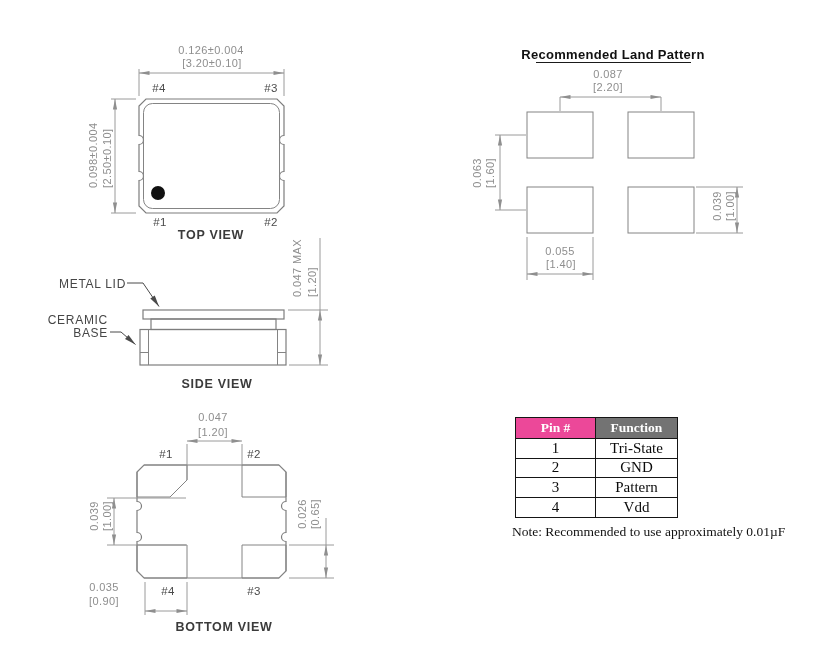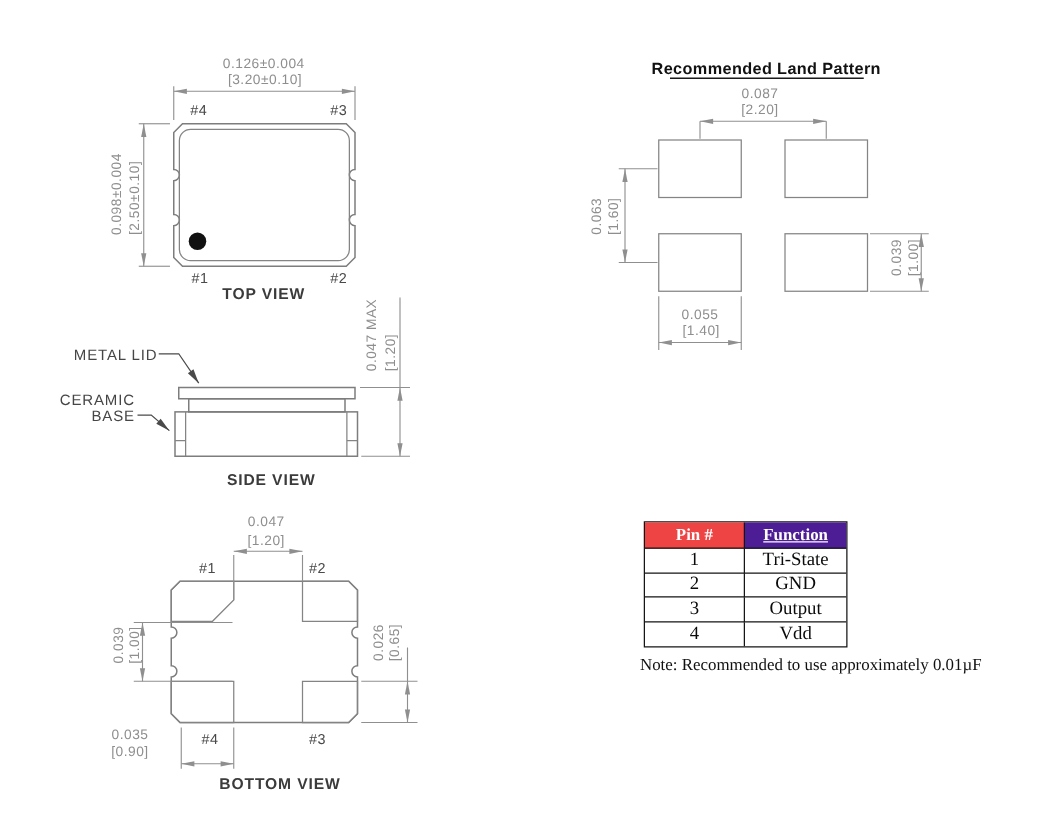--- a/index.html
+++ b/index.html
@@ -169,28 +169,28 @@
     <text class="dimtxt" x="494" y="173" text-anchor="middle" transform="rotate(-90 494 173)">[1.60]</text>
     <text class="dimtxt" x="721" y="206" text-anchor="middle" transform="rotate(-90 721 206)">0.039</text>
     <text class="dimtxt" x="734" y="206" text-anchor="middle" transform="rotate(-90 734 206)">[1.00]</text>
     <text class="dimtxt" x="560" y="255" text-anchor="middle">0.055</text>
     <text class="dimtxt" x="561" y="268" text-anchor="middle">[1.40]</text>
   </g>
 </svg>
 
 
 <div class="pintable">
-  <div class="pt-cell pt-h" style="background: #ef4444; color: rgb(255, 255, 255);">Pin #</div>
-  <div class="pt-cell pt-h" style="background: #4c1d95; color: rgb(255, 255, 255); text-decoration: underline;">Function</div>
+  <div class="pt-cell pt-h" style="background: #ec4899; color: rgb(255, 255, 255);">Pin #</div>
+  <div class="pt-cell pt-h" style="background: #737373; color: rgb(255, 255, 255);">Function</div>
   <div class="pt-cell">1</div>
   <div class="pt-cell">Tri-State</div>
   <div class="pt-cell">2</div>
   <div class="pt-cell">GND</div>
   <div class="pt-cell">3</div>
-  <div class="pt-cell">Output</div>
+  <div class="pt-cell">Pattern</div>
   <div class="pt-cell last">4</div>
   <div class="pt-cell last">Vdd</div>
 </div>
 
 
 <div class="note">
   <div>Note: Recommended to use approximately 0.01µF</div>
 </div>
 
 </div>

